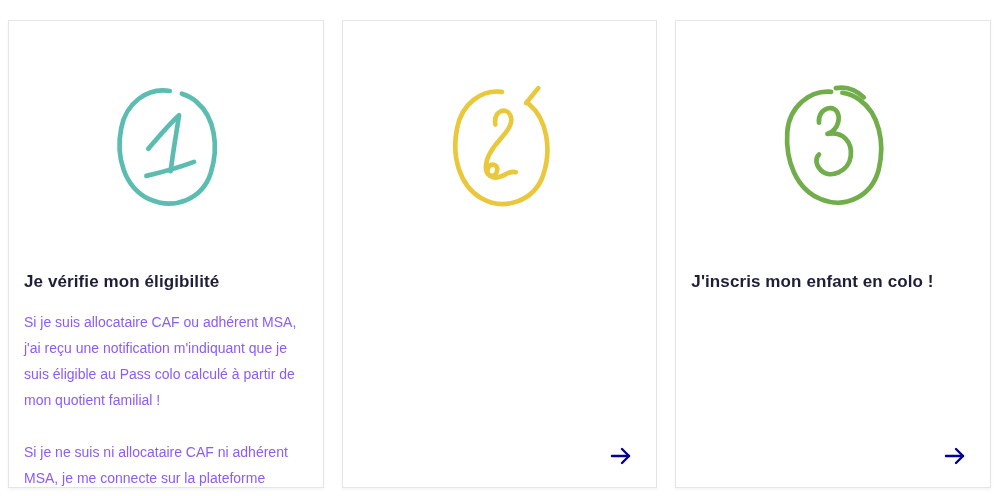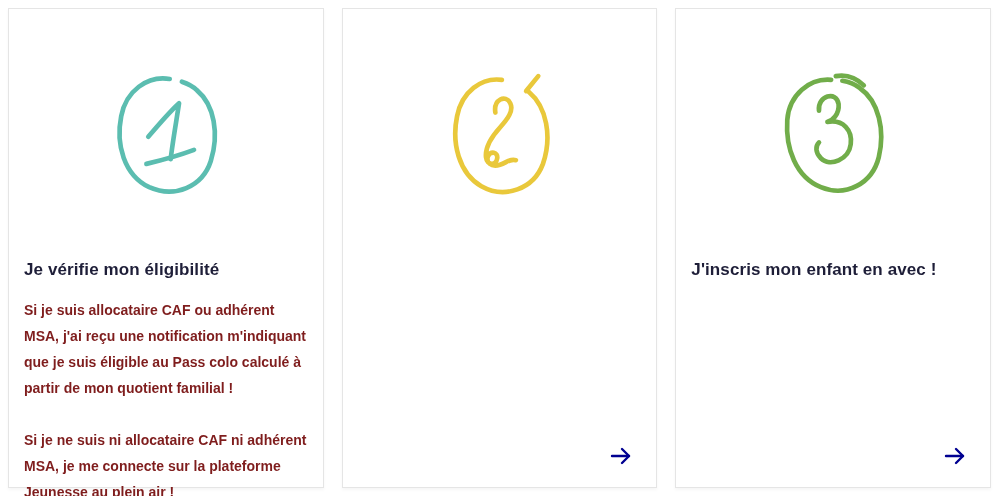--- a/index.html
+++ b/index.html
@@ -3,38 +3,38 @@
 <meta charset="utf-8">
 <style>
   html,body{margin:0;padding:0;}
   body{
     width:1000px;height:496px;background:#ffffff;
     font-family:"Liberation Sans",sans-serif;
     -webkit-font-smoothing:antialiased;
   }
   .cards{
     display:flex;gap:18px;box-sizing:border-box;
-    padding:8px 9px 8px 8px;height:496px;
+    padding:20px 9px 8px 8px;height:496px;
   }
   .card{
     flex:1 1 0;background:#ffffff;border:1px solid #e5e5e5;
     box-sizing:border-box;display:flex;flex-direction:column;
     padding:0 15px;box-shadow:0 2px 3px rgba(0,0,0,0.04);
   }
   .illus{
     height:238px;flex:none;display:flex;align-items:center;justify-content:center;
     padding-top:6px;
   }
   .illus svg{display:block;}
   .card-title{
     font-size:17px;line-height:26px;font-weight:700;color:#1e1e38;
     margin:4px 0 14px 0;letter-spacing:.1px;
   }
   .card-text{
-    font-size:14px;line-height:26px;color:#7f1d1d;margin:0 0 26px 0;font-weight:bold;
+    font-size:14px;line-height:26px;color:#8b5cf6;margin:0 0 26px 0;
   }
   .arrow-row{
     margin-top:auto;display:flex;justify-content:flex-end;
     padding:0 8px 22px 0;
   }
   .arrow-link{display:inline-flex;cursor:pointer;text-decoration:none;}
 </style>
 </head>
 <body>
 
@@ -81,21 +81,21 @@
   <section class="card">
     <div class="illus">
       <svg width="112" height="132" viewBox="0 0 120 140">
         <g fill="none" stroke-width="5" stroke-linecap="round" stroke-linejoin="round" stroke="#71ad4a">
           <path d="M58 12 C35 10 13 28 11 55 C9 85 20 116 47 127 C74 138 102 123 109 95 C116 66 109 35 89 21 C84 17 77 14 70 13"></path>
           <path d="M63 8 C74 6 85 10 93 18"></path>
           <path d="M45 45 C43 29 64 23 66 38 C67 49 59 56 54 57 C71 54 81 66 79 81 C77 97 57 106 47 96 C41 90 41 83 45 79"></path>
         </g>
       </svg>
     </div>
-    <h3 class="card-title">J'inscris mon enfant en avec !</h3>
+    <h3 class="card-title">J'inscris mon enfant en colo !</h3>
     <div class="arrow-row">
       <a class="arrow-link">
         <svg width="24" height="18" viewBox="0 0 24 18">
           <g fill="none" stroke-width="2.4" stroke-linecap="round" stroke-linejoin="round" stroke="#000091">
             <path d="M3 9 H20"></path>
             <path d="M13 2 L20 9 L13 16"></path>
           </g>
         </svg>
       </a>
     </div>

